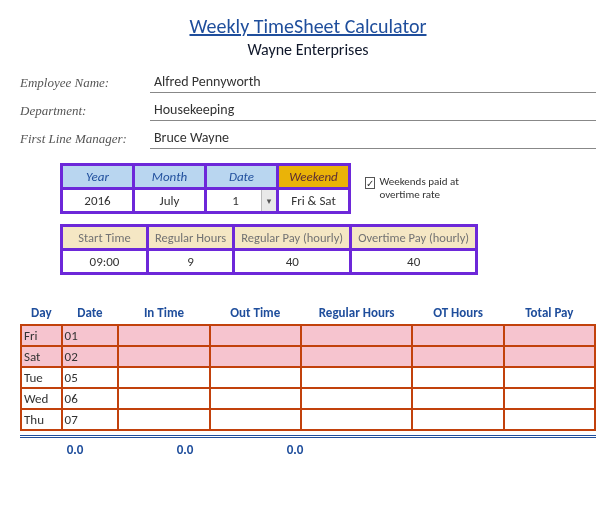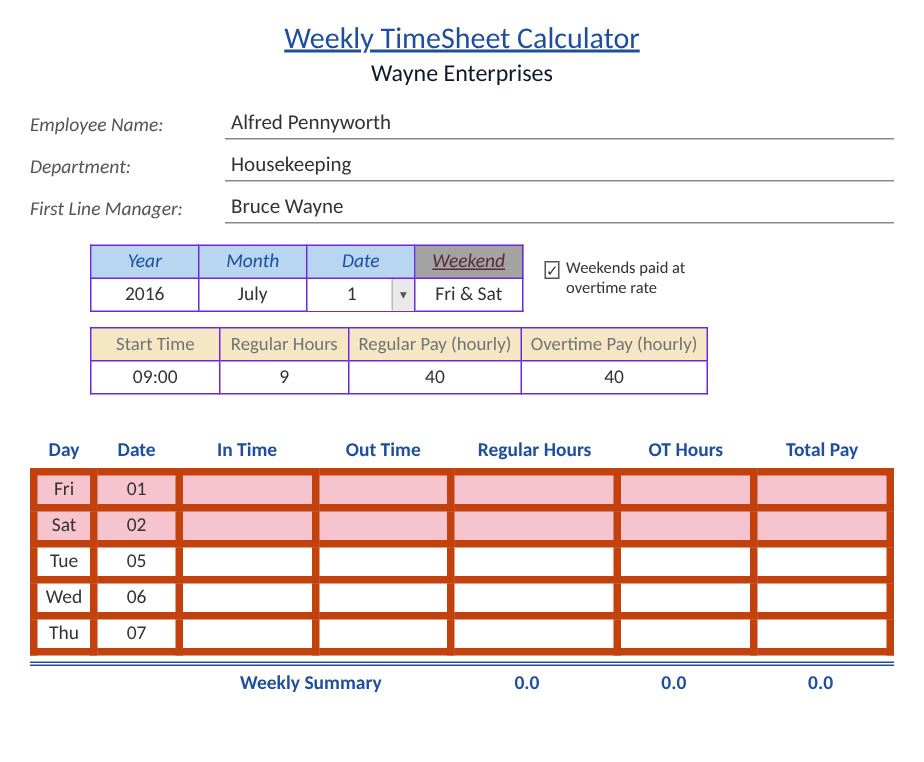--- a/index.html
+++ b/index.html
@@ -30,45 +30,46 @@
     display: flex;
     align-items: flex-end;
     margin-bottom: 6px;
   }
   .info-label {
     width: 130px;
     font-style: italic;
     color: #555;
     font-size: 13px;
     padding-bottom: 2px;
+    font-family: Liberation Serif, serif;
   }
   .info-value {
     flex: 1;
     border-bottom: 1px solid #888;
     padding: 2px 4px;
     font-size: 14px;
     color: #333;
   }
   .tables-wrap { margin-top: 14px; }
   .top-row { display: flex; align-items: center; gap: 14px; }
   table.sel, table.pay {
     border-collapse: collapse;
     margin-left: 40px;
   }
   table.sel th, table.sel td,
   table.pay th, table.pay td {
-    border: 1px solid #6d28d9;
+    border: 3px solid #6d28d9;
     text-align: center;
     font-size: 13px;
     padding: 3px 4px;
     min-width: 72px;
   }
   table.sel th { font-style: italic; font-weight: normal; }
   .hdr-blue { background: #b9d6f0; color: #1f4e9c; }
-  .hdr-pink { background: #a3a3a3; color: #5a2b35; text-decoration: underline; }
+  .hdr-pink { background: #eab308; color: #5a2b35; }
   table.sel td, table.pay td { background: #fff; }
   .dd-cell { position: relative; padding-right: 16px !important; }
   .dd-btn {
     position: absolute; right: 0; top: 0; bottom: 0;
     width: 15px; background: #e9e9e9; border-left: 1px solid #bbb;
     display: flex; align-items: center; justify-content: center;
     font-size: 9px; color: #555;
   }
   .cb-wrap { display: flex; align-items: flex-start; gap: 4px; font-size: 11px; color: #333; max-width: 120px; line-height: 1.1; }
   .cb {
@@ -85,21 +86,21 @@
     border-collapse: collapse;
     width: 100%;
     margin-top: 26px;
   }
   table.main th {
     color: #1f4e9c; font-weight: bold; font-size: 13px;
     text-align: center; padding: 4px 2px; border: none;
     white-space: nowrap;
   }
   table.main td {
-    border: 5px solid #c2410c; font-size: 13px; text-align: center;
+    border: 2px solid #c2410c; font-size: 13px; text-align: left;
     padding: 2px 2px; height: 19px; margin-left: 29px;
   }
   table.main .row-weekend td { background: #f6c4cf; }
   table.main th:nth-child(1), table.main td:nth-child(1){ width:40px; }
   table.main th:nth-child(2), table.main td:nth-child(2){ width:56px; }
   table.main th:nth-child(3), table.main td:nth-child(3){ width:90px; }
   table.main th:nth-child(4), table.main td:nth-child(4){ width:90px; }
   table.main th:nth-child(5), table.main td:nth-child(5){ width:110px; }
   table.main th:nth-child(6), table.main td:nth-child(6){ width:90px; }
   table.main th:nth-child(7), table.main td:nth-child(7){ width:90px; }
@@ -231,17 +232,16 @@
         <td></td>
         <td></td>
         <td></td>
         <td></td>
         <td></td>
       </tr>
     </tbody>
 </table>
 
 <div class="summary">
-  <div class="lbl">Weekly Summary</div>
   <div class="v">0.0</div>
   <div class="v">0.0</div>
   <div class="v">0.0</div>
 </div>
 
 </body></html>

